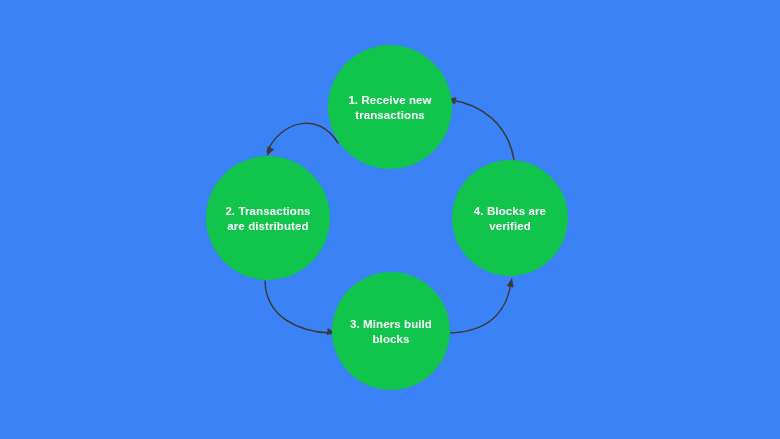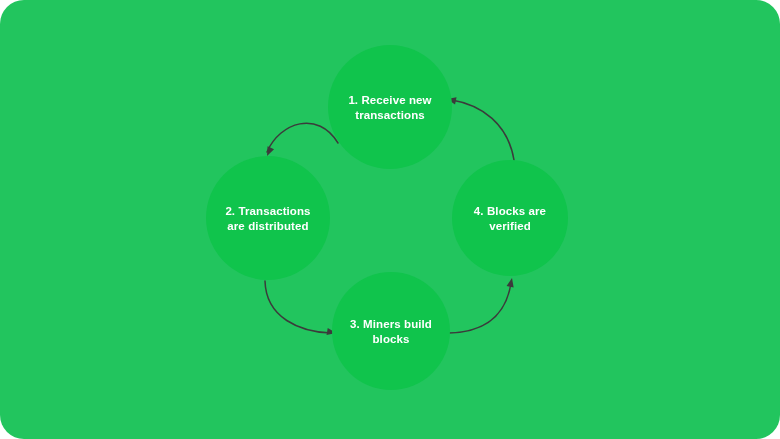--- a/index.html
+++ b/index.html
@@ -7,23 +7,22 @@
     padding: 0;
     background: #ffffff;
   }
   body {
     font-family: "Liberation Sans", sans-serif;
   }
   #canvas {
     position: relative;
     width: 780px;
     height: 439px;
-    background: #22c55e;
+    background: #3b82f6;
     overflow: hidden;
-    border-radius: 24px;
   }
   #flow-svg {
     position: absolute;
     top: 0;
     left: 0;
     width: 780px;
     height: 439px;
   }
   .node-label {
     font-family: "Liberation Sans", sans-serif;

